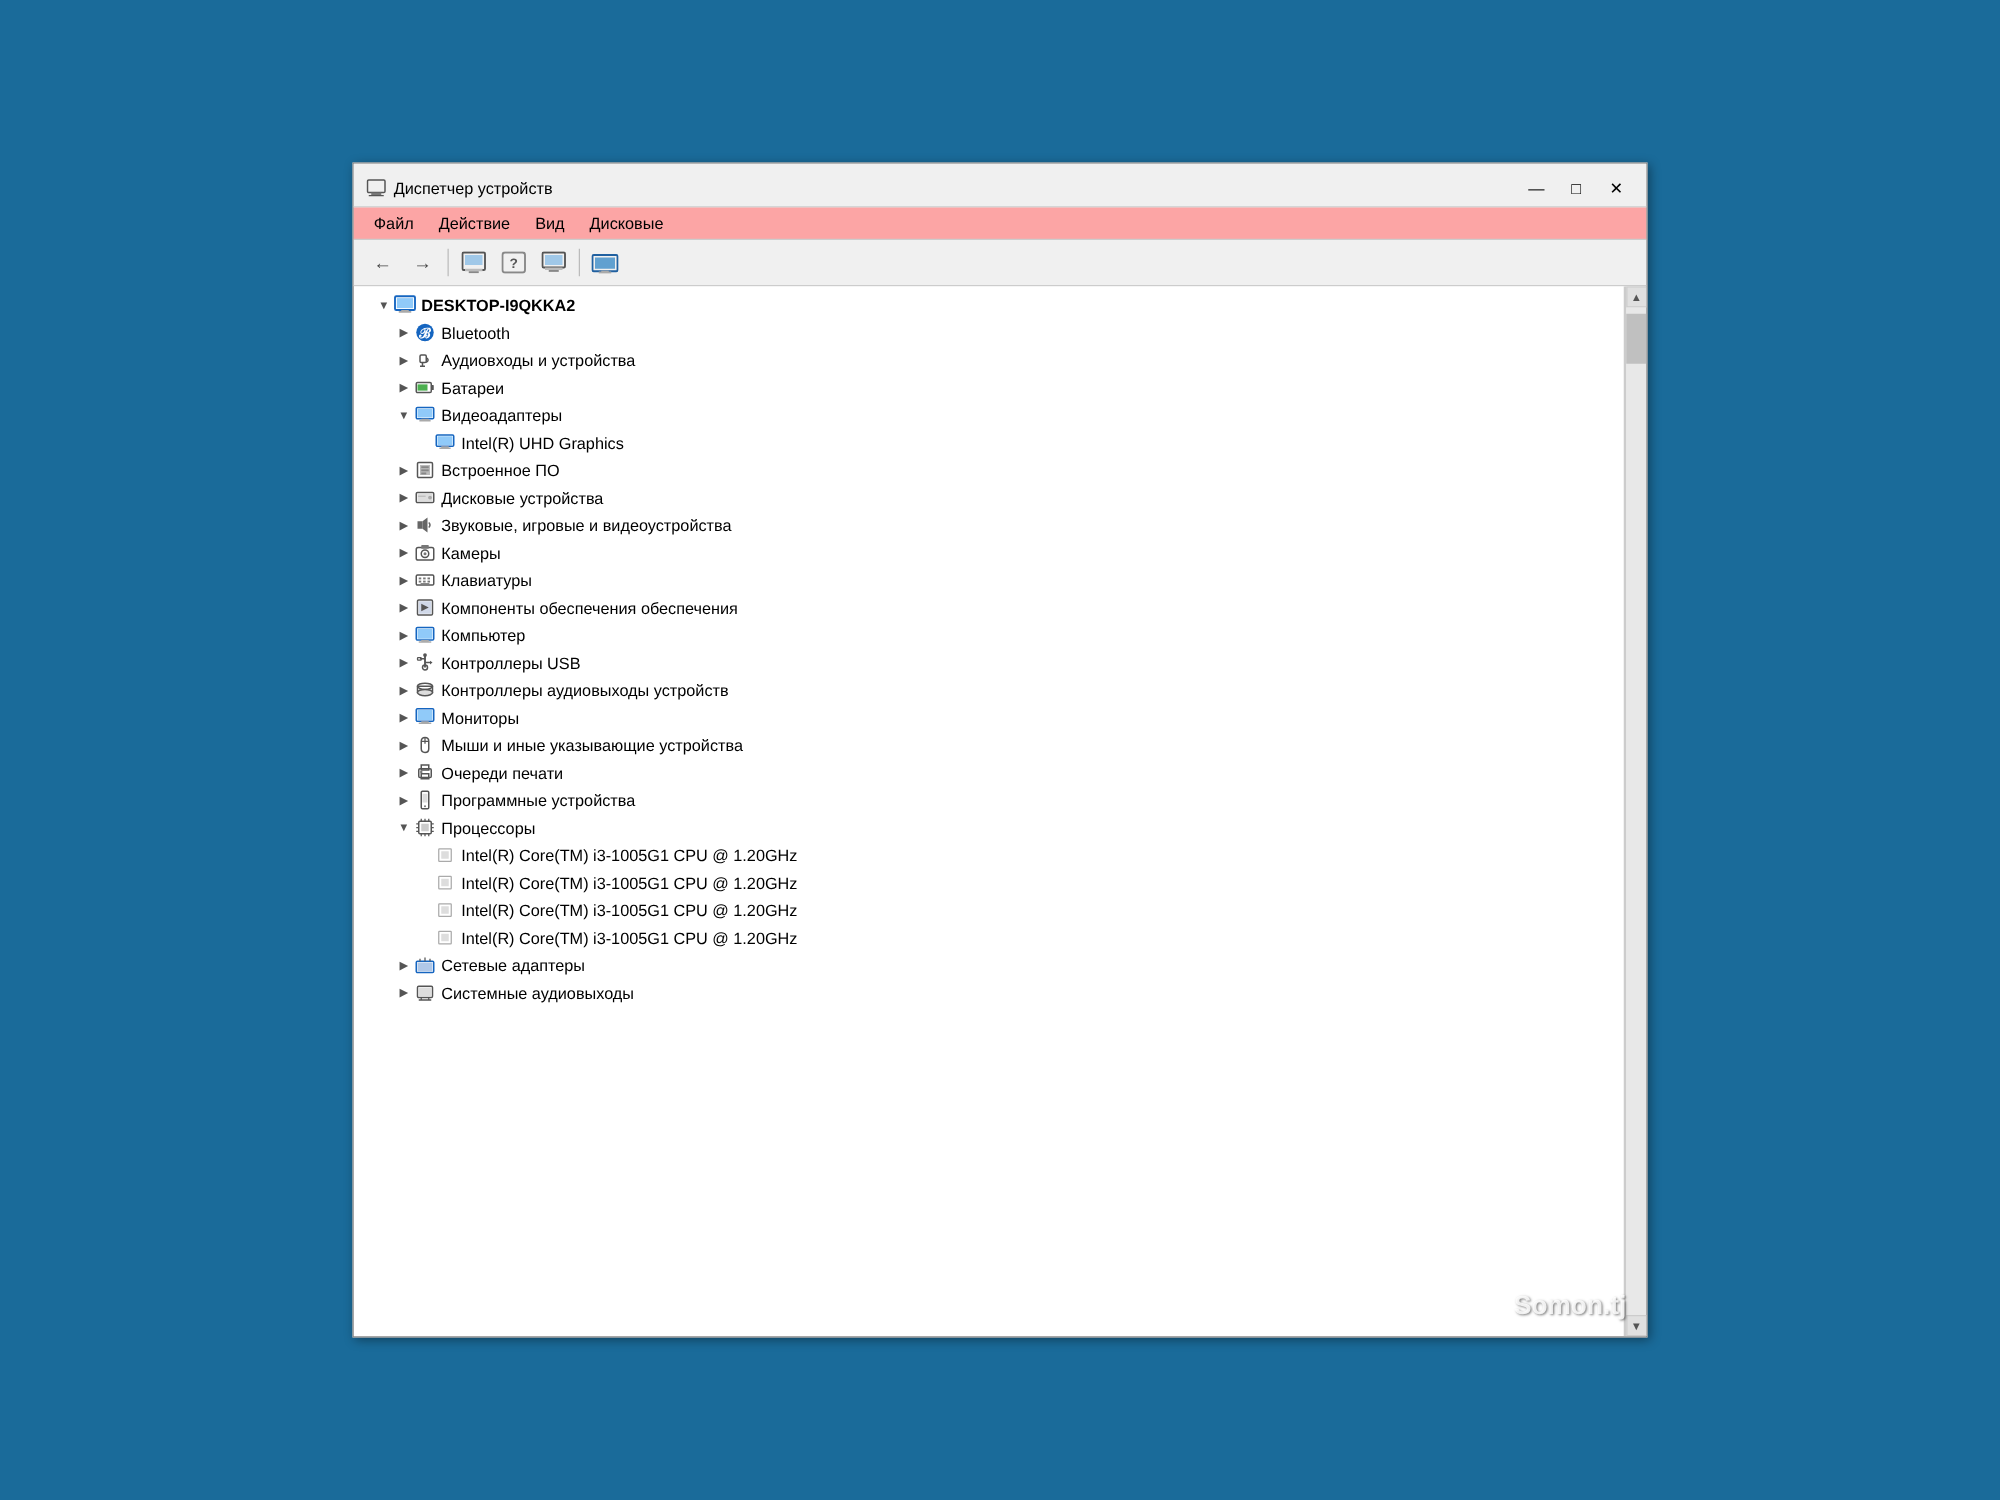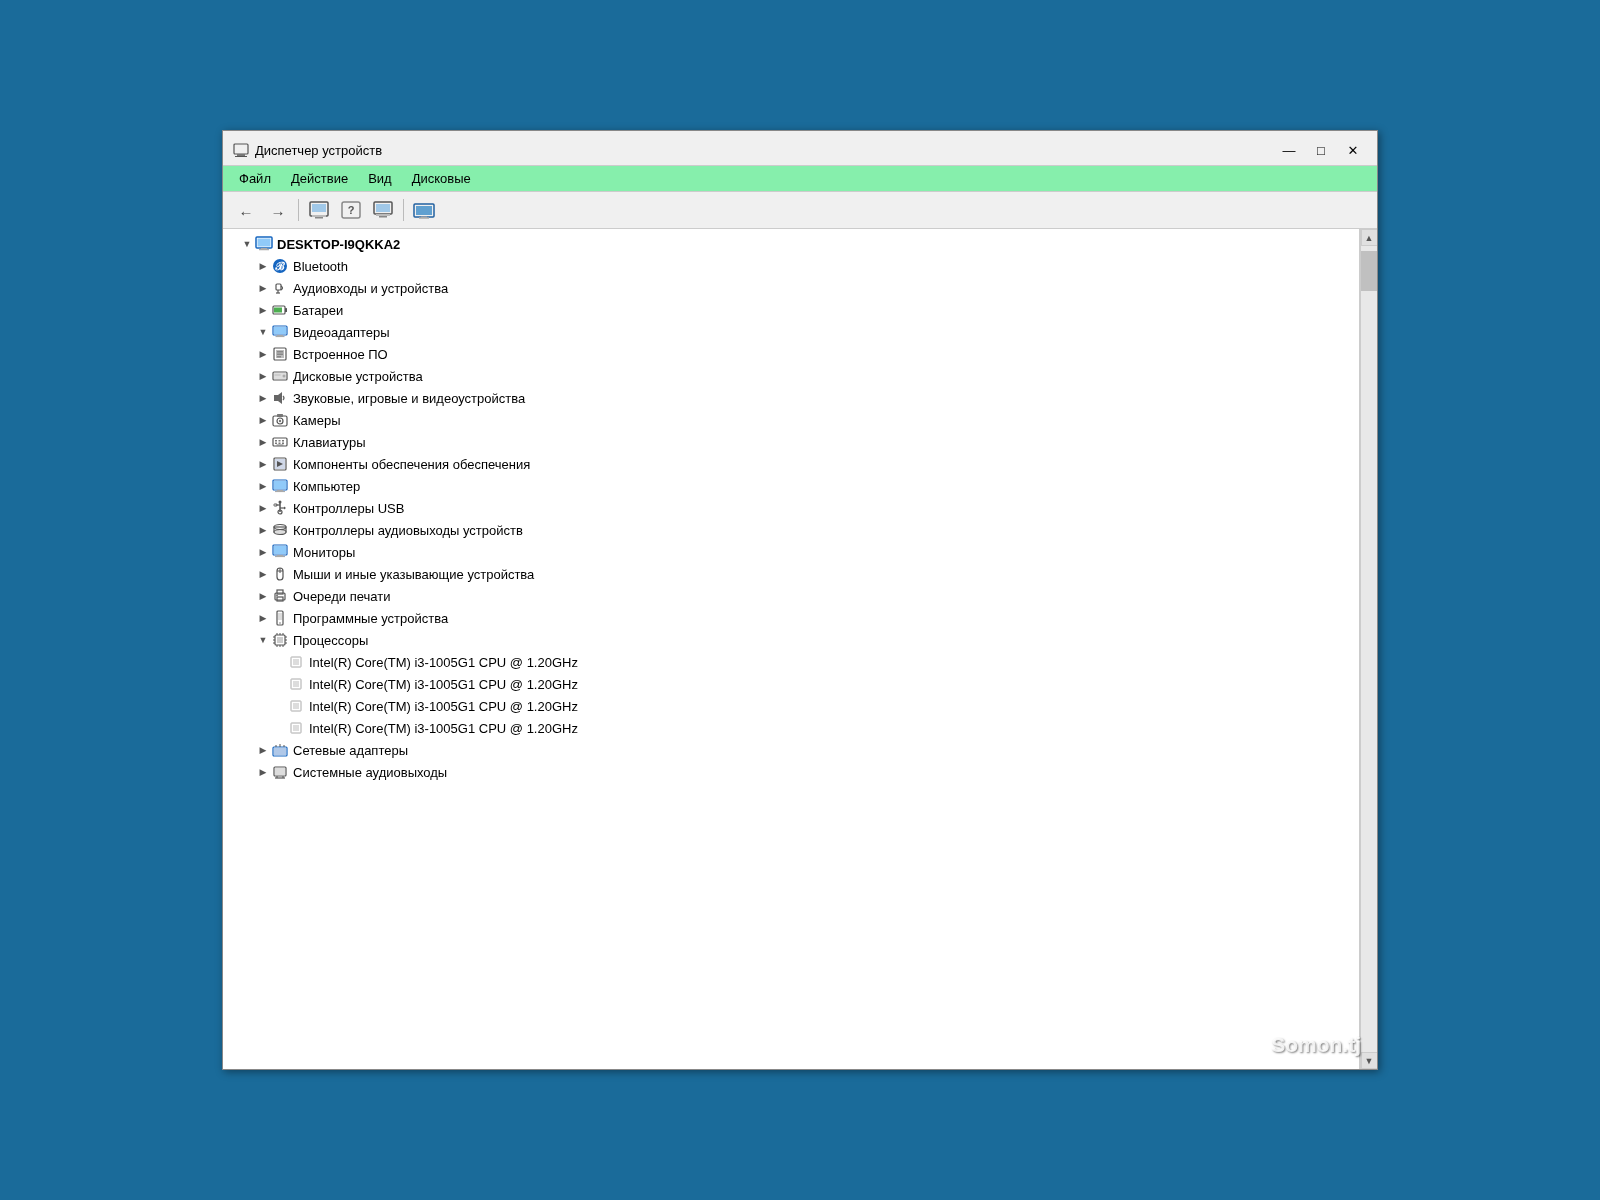--- a/index.html
+++ b/index.html
@@ -8,21 +8,21 @@
       font-family: 'Segoe UI', Tahoma, Geneva, Verdana, sans-serif;
       font-size: 13px;
       display: flex;
       justify-content: center;
       align-items: center;
       width: 1600px;
       height: 1200px;
       overflow: hidden;
     }
     .window {
-      width: 1156px;
+      width: 1036px;
       height: 940px;
       background: #f0f0f0;
       border: 1px solid #888;
       box-shadow: 2px 2px 8px rgba(0,0,0,0.4);
       display: flex;
       flex-direction: column;
       position: relative;
     }
     .title-bar {
       background: #f0f0f0;
@@ -63,21 +63,21 @@
       display: flex;
       align-items: center;
       justify-content: center;
       color: #000;
     }
     .menu-bar {
       display: flex;
       padding: 2px 8px;
       gap: 4px;
       border-bottom: 1px solid #ccc;
-      background: #86efac;
+      background: #fca5a5;
     }
     .menu-item {
       padding: 3px 8px;
       cursor: pointer;
       font-size: 13px;
     }
     .toolbar {
       display: flex;
       align-items: center;
       padding: 4px 8px;
@@ -332,20 +332,35 @@
           <svg width="16" height="16" viewBox="0 0 16 16">
             <rect x="1" y="2" width="14" height="9" rx="1" fill="none" stroke="#1565c0" stroke-width="1.2"></rect>
             <rect x="2" y="3" width="12" height="7" fill="#90caf9"></rect>
             <rect x="5" y="11" width="6" height="1.5" fill="#aaa"></rect>
             <line x1="3.5" y1="12.5" x2="12.5" y2="12.5" stroke="#aaa" stroke-width="1.2"></line>
           </svg>
         </div>
         <span class="item-label">Видеоадаптеры</span>
       </div>
 
+      <div class="tree-item">
+        <div class="indent"></div>
+        <div class="indent"></div>
+        <div class="indent"></div>
+        <div class="expand-arrow" style="visibility:hidden">▶</div>
+        <div class="item-icon">
+          <svg width="16" height="16" viewBox="0 0 16 16">
+            <rect x="1" y="2" width="14" height="9" rx="1" fill="none" stroke="#1565c0" stroke-width="1.2"></rect>
+            <rect x="2" y="3" width="12" height="7" fill="#90caf9"></rect>
+            <rect x="5" y="11" width="6" height="1.5" fill="#aaa"></rect>
+            <line x1="3.5" y1="12.5" x2="12.5" y2="12.5" stroke="#aaa" stroke-width="1.2"></line>
+          </svg>
+        </div>
+        <span class="item-label">Intel(R) UHD Graphics</span>
+      </div>
 
       <div class="tree-item">
         <div class="indent"></div>
         <div class="indent"></div>
         <div class="expand-arrow">▶</div>
         <div class="item-icon">
           <svg width="16" height="16" viewBox="0 0 16 16">
             <rect x="2" y="2" width="12" height="12" rx="1" fill="none" stroke="#555" stroke-width="1.2"></rect>
             <rect x="4" y="4" width="8" height="8" fill="#bbb"></rect>
             <rect x="5" y="5" width="6" height="1.5" fill="#888"></rect>

